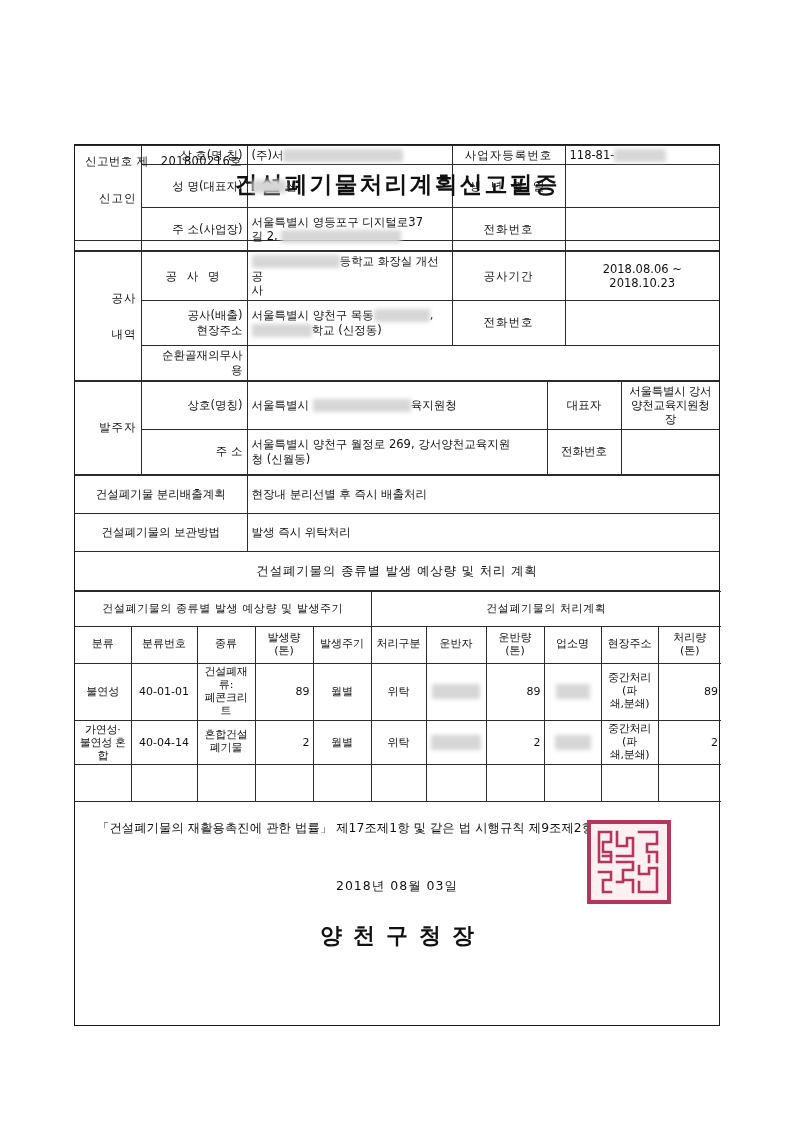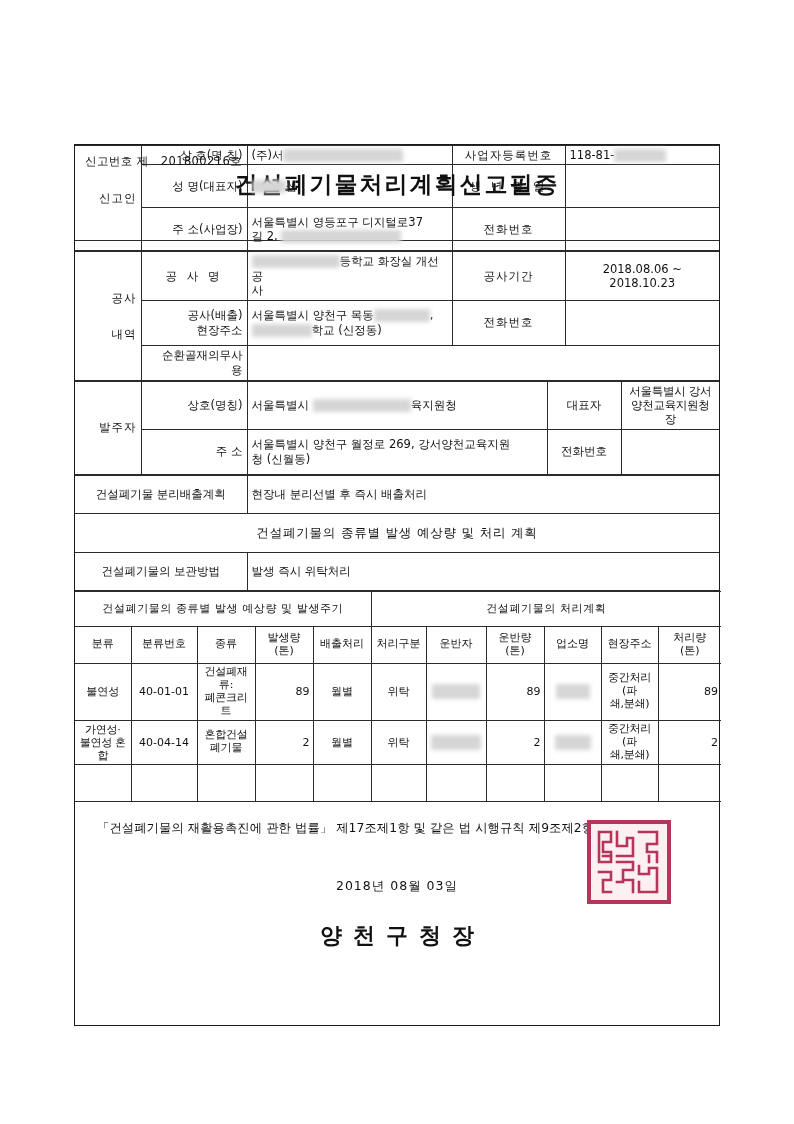--- a/index.html
+++ b/index.html
@@ -315,25 +315,25 @@
       <colgroup>
           <col style="width:172px">
           <col style="width:472px">
         </colgroup>
       <tbody>
           <tr>
         <td class="ctr nb-l" style="height:33px">건설폐기물 분리배출계획</td>
         <td class="val nb-r">현장내 분리선별 후 즉시 배출처리</td>
       </tr>
       <tr>
-        <td class="ctr nb-l nb-r" colspan="2" style="height:34px;font-size:12.5px;letter-spacing:.8px">건설폐기물의 종류별 발생 예상량 및 처리 계획</td>
-      </tr>
-      <tr>
         <td class="ctr nb-l" style="height:33px">건설폐기물의 보관방법</td>
         <td class="val nb-r">발생 즉시 위탁처리</td>
+      </tr>
+      <tr>
+        <td class="ctr nb-l nb-r" colspan="2" style="height:34px;font-size:12.5px;letter-spacing:.8px">건설폐기물의 종류별 발생 예상량 및 처리 계획</td>
       </tr>
     </tbody>
       </table>
 
     <table class="waste">
       <colgroup>
         <col style="width:56px">
           <col style="width:66px">
           <col style="width:58px">
         <col style="width:58px">
@@ -351,21 +351,21 @@
         <td class="grouphdr nb-r" colspan="6">건설폐기물의 처리계획</td>
       </tr>
       <tr>
         <td class="colhdr nb-l">분류</td>
         <td class="colhdr">분류번호</td>
         <td class="colhdr">종류</td>
         <td class="colhdr">
           <div>발생량</div>
           <div>(톤)</div>
         </td>
-        <td class="colhdr">배출처리</td>
+        <td class="colhdr">발생주기</td>
         <td class="colhdr">처리구분</td>
         <td class="colhdr">운반자</td>
         <td class="colhdr">
           <div>운반량</div>
           <div>(톤)</div>
         </td>
         <td class="colhdr">업소명</td>
         <td class="colhdr">현장주소</td>
         <td class="colhdr nb-r">
           <div>처리량</div>

